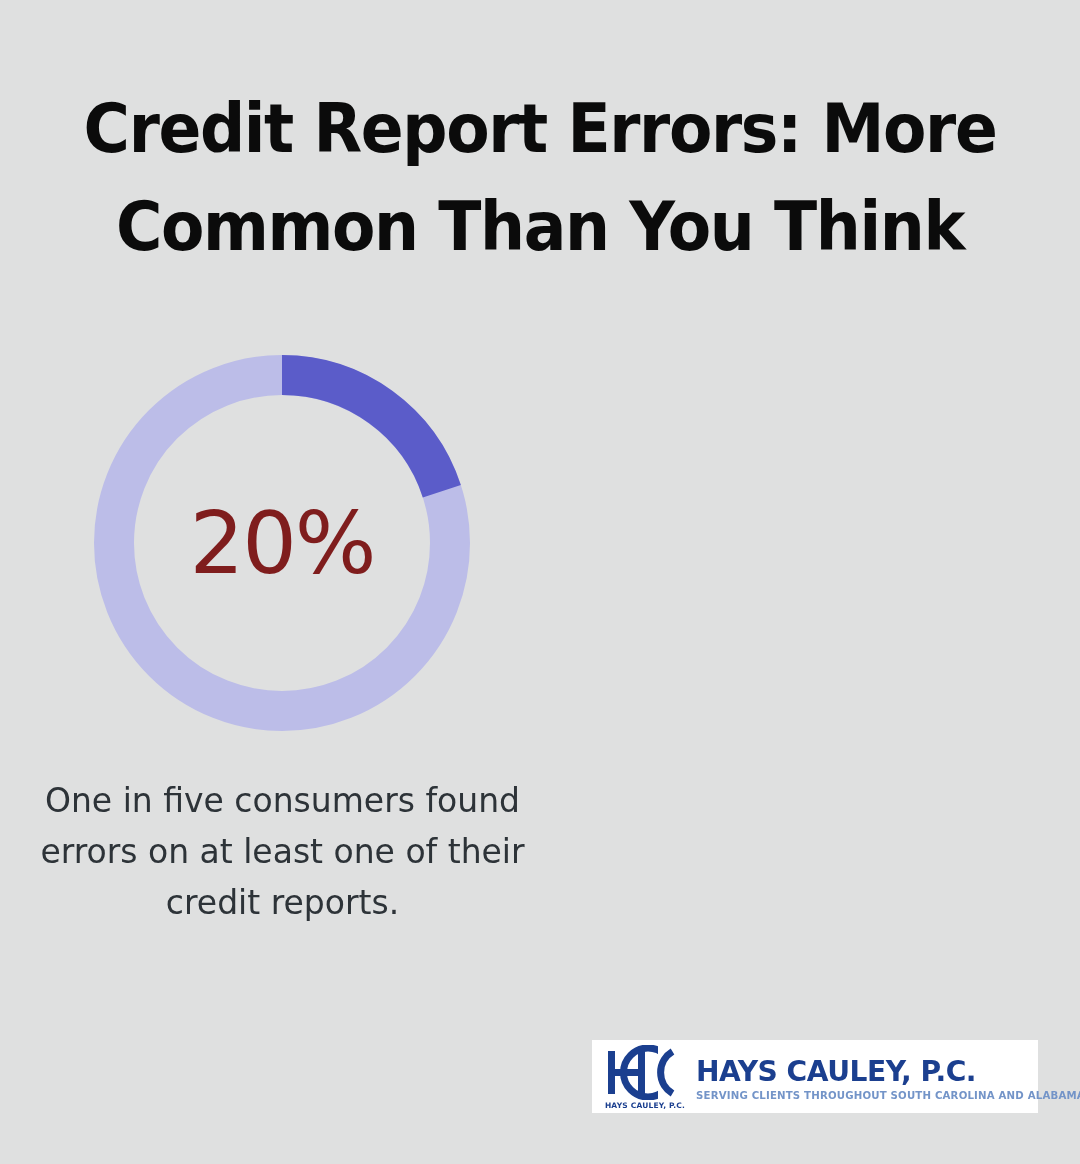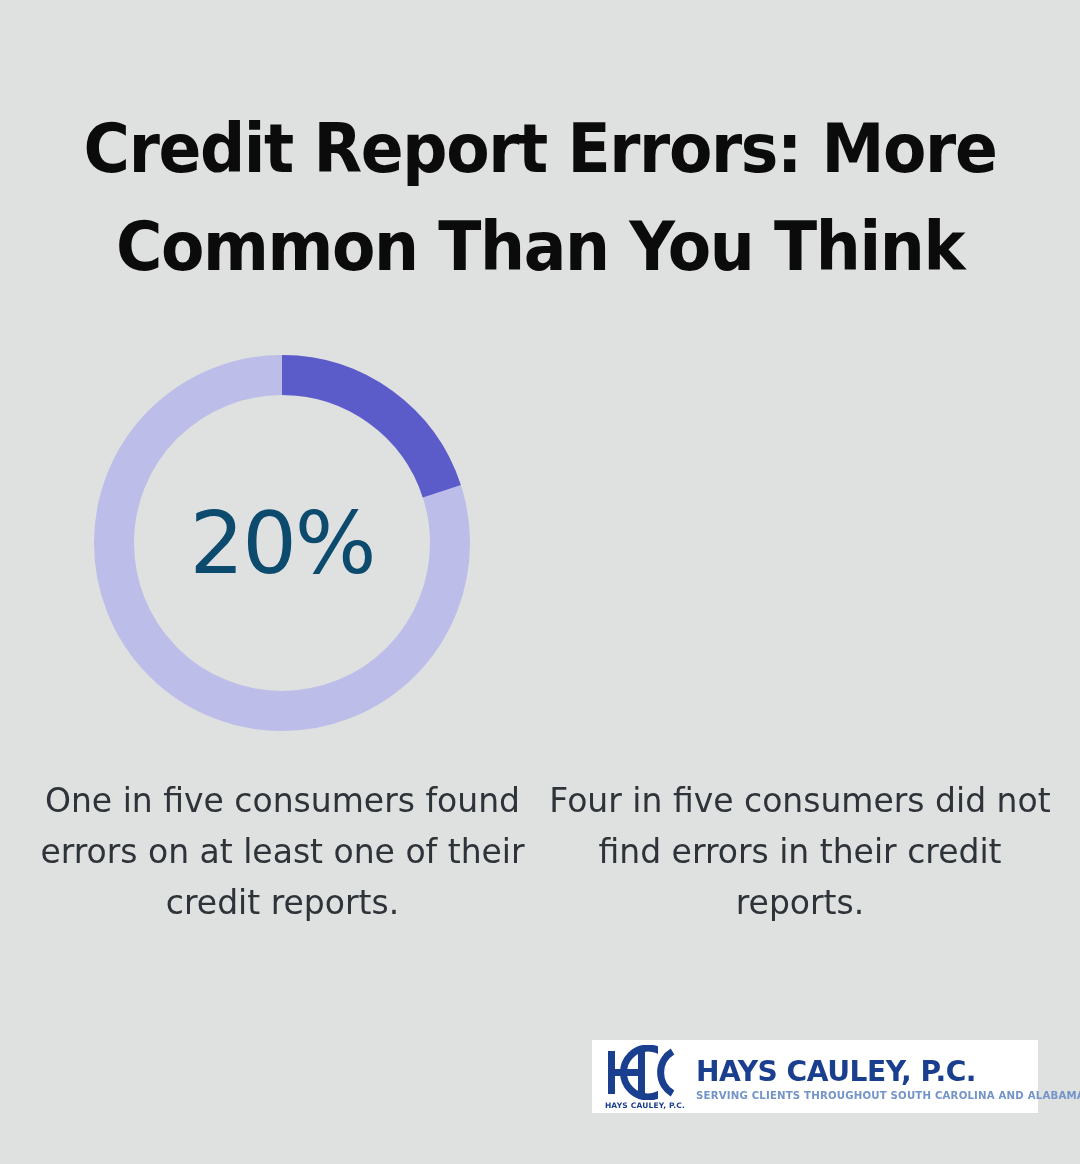--- a/index.html
+++ b/index.html
@@ -11,21 +11,21 @@
     height: 1164px;
     background: #dfe0e0;
     font-family: "Liberation Sans", sans-serif;
     overflow: hidden;
     position: relative;
   }
 
   
   .title-block {
     position: absolute;
-    top: 100px;
+    top: 80px;
     left: 0;
     width: 1080px;
     text-align: center;
   }
   .title-line {
     font-family: "DejaVu Sans", sans-serif;
     font-weight: 700;
     font-size: 68px;
     line-height: 98px;
     letter-spacing: -1.5px;
@@ -62,21 +62,21 @@
     left: 0;
     width: 376px;
     height: 376px;
     display: flex;
     align-items: center;
     justify-content: center;
     font-family: "DejaVu Sans", sans-serif;
     font-weight: 400;
     font-size: 86px;
     letter-spacing: -2px;
-    color: #0c4a6e;
+    color: #7f1d1d;
   }
 
   
   .captions {
     position: absolute;
     top: 775px;
     left: 0;
     width: 888px;
     height: 170px;
   }
@@ -172,21 +172,20 @@
       <circle cx="188" cy="188" r="168" fill="none" stroke="#bcbde8" stroke-width="40"></circle>
       <circle id="arc-left" cx="188" cy="188" r="168" fill="none" stroke="#5b5cc9" stroke-width="40" stroke-dasharray="211.12 844.46" transform="rotate(-90 188 188)"></circle>
     </svg>
     <div class="donut-value">20%</div>
   </div>
 
 </div>
 
 <div class="captions">
   <div class="caption left">One in five consumers found errors on at least one of their credit reports.</div>
-  <div class="caption right">Four in five consumers did not find errors in their credit reports.</div>
 </div>
 
 <div class="logo-card">
   <div class="logo-mark-col">
     <svg class="logo-mark" viewBox="0 0 88 55">
 
       <path d="M56 3 A24.5 24.5 0 1 0 56 52 A24.5 24.5 0 0 1 56 3 Z" fill="#1b3f8f"></path>
       <circle cx="46" cy="27.5" r="24.5" fill="none" stroke="#1b3f8f" stroke-width="7"></circle>
       <rect x="56" y="0" width="32" height="55" fill="#ffffff"></rect>
       <path d="M56 3 A24.5 24.5 0 0 1 56 52" fill="none" stroke="#ffffff" stroke-width="0"></path>

